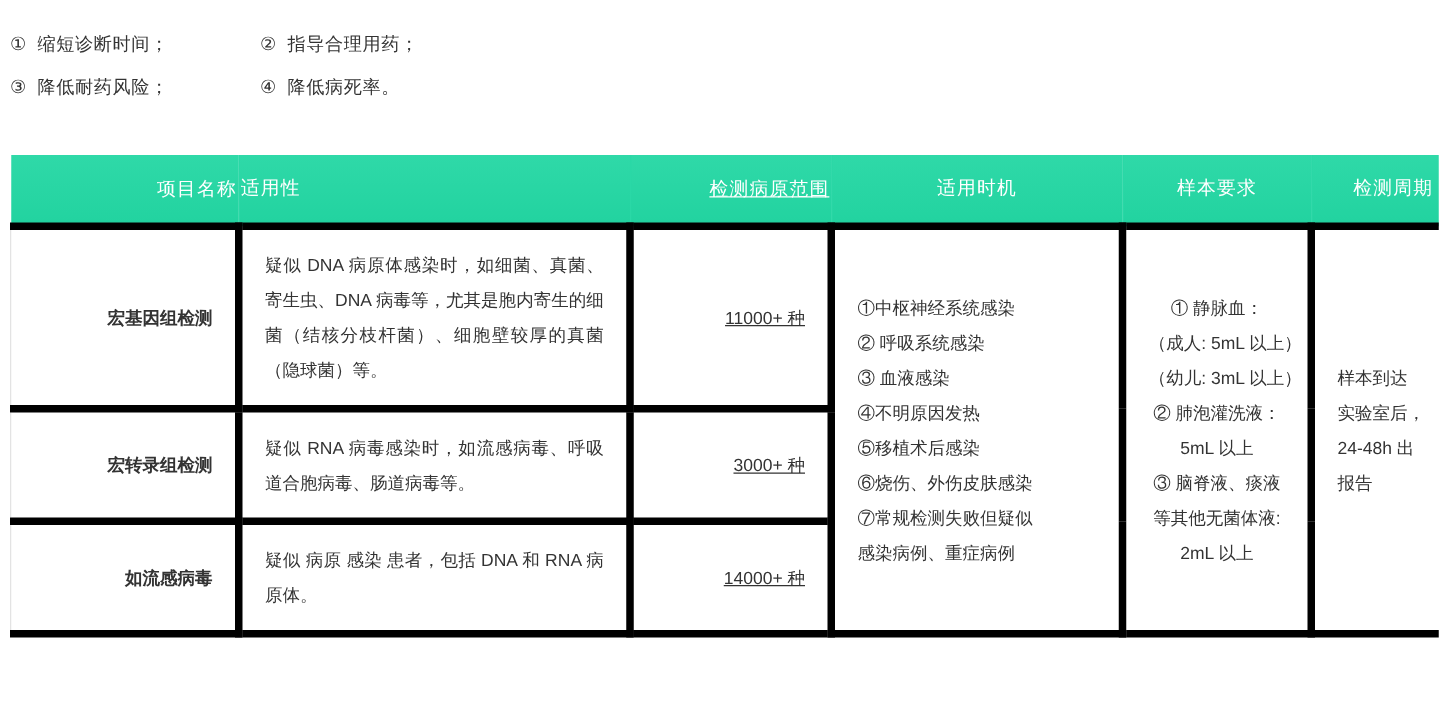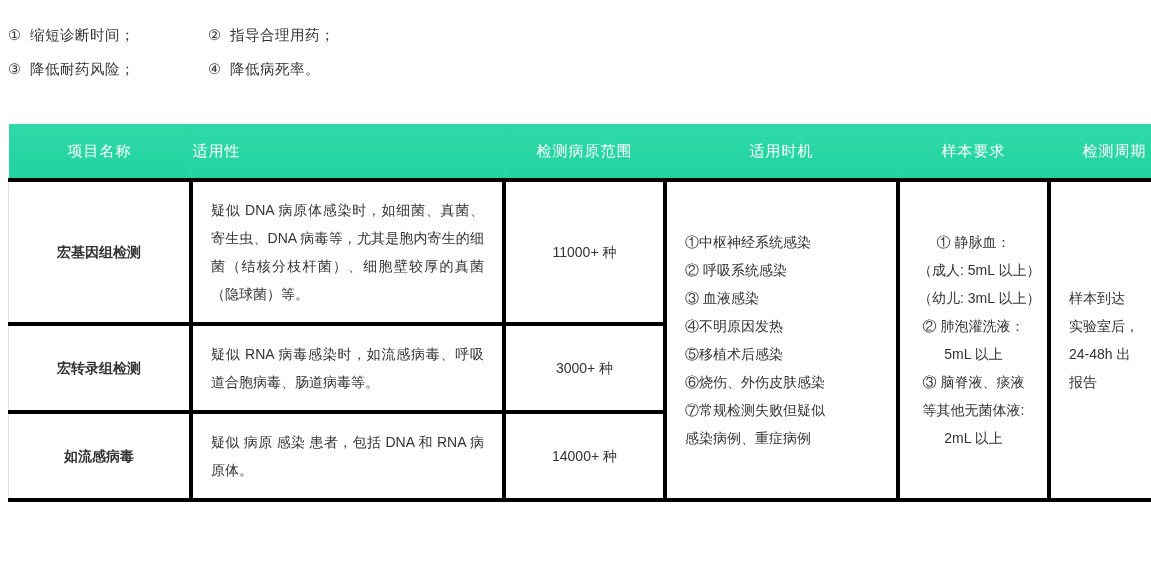--- a/index.html
+++ b/index.html
@@ -67,43 +67,44 @@
     font-size: 15px;
     height: 52px;
     letter-spacing: 1px;
     border: none;
     vertical-align: middle;
   }
   table.main th + th {
     border-left: 1px solid #2ad8a6;
   }
   table.main td {
-    border: 4px solid #000000;
+    border: 6px solid #000000;
     vertical-align: middle;
     padding: 14px 18px;
     font-size: 14px;
     line-height: 2.0;
     color: #333;
   }
   table.main tr td:first-child {
     border-left: 1px solid #e3e3e3;
     font-weight: bold;
   }
   .c-name {
-    text-align: center;
+    text-align: right;
     width: 180px;
   }
   .c-apply {
     width: 310px;
     text-align: justify;
     line-height: 2.05;
   }
   .c-range {
     width: 158px;
-    text-align: center;
+    text-align: right;
+    text-decoration: underline;
   }
   .c-timing {
     width: 230px;
     vertical-align: middle;
     line-height: 2.25;
   }
   .c-sample {
     width: 148px;
     vertical-align: middle;
     line-height: 2.25;

